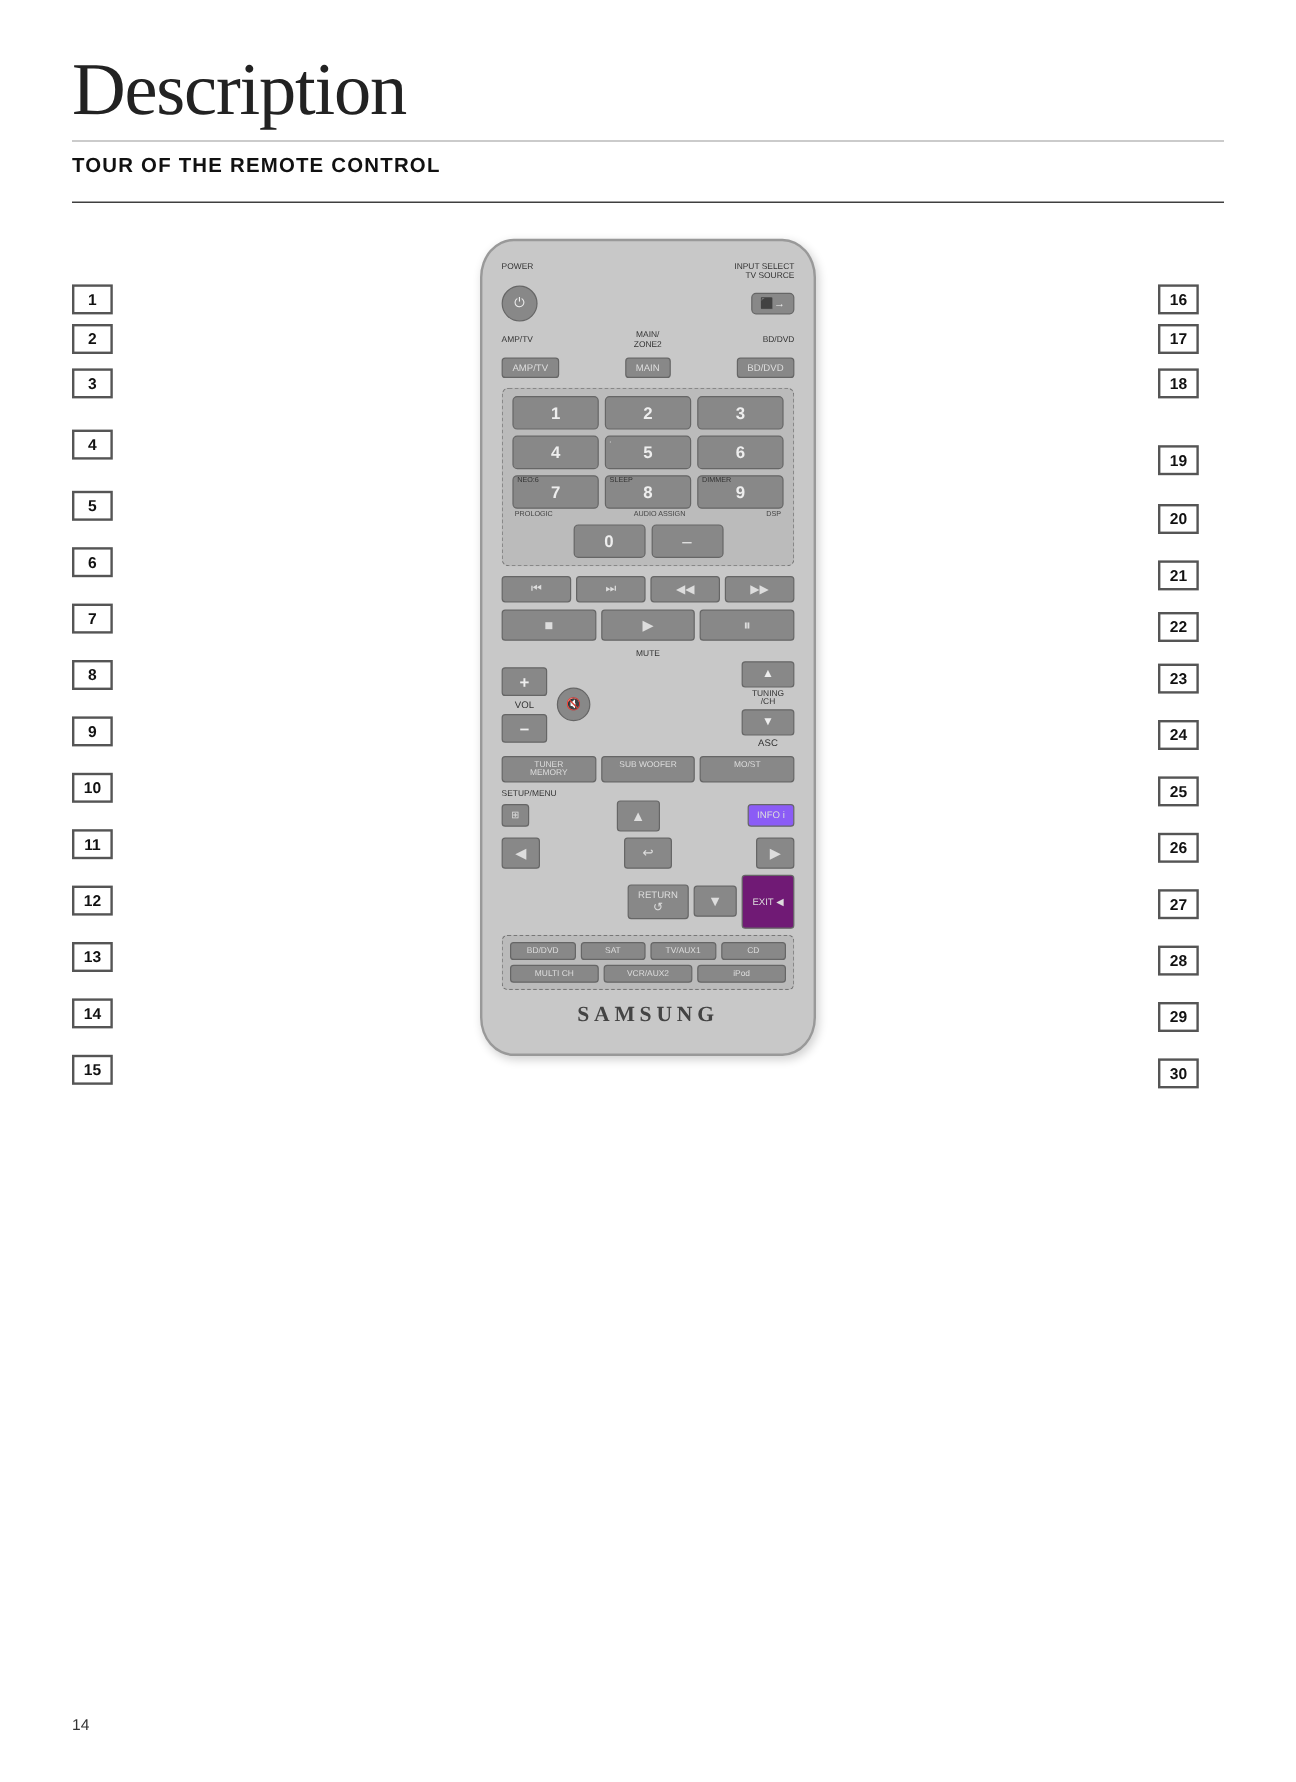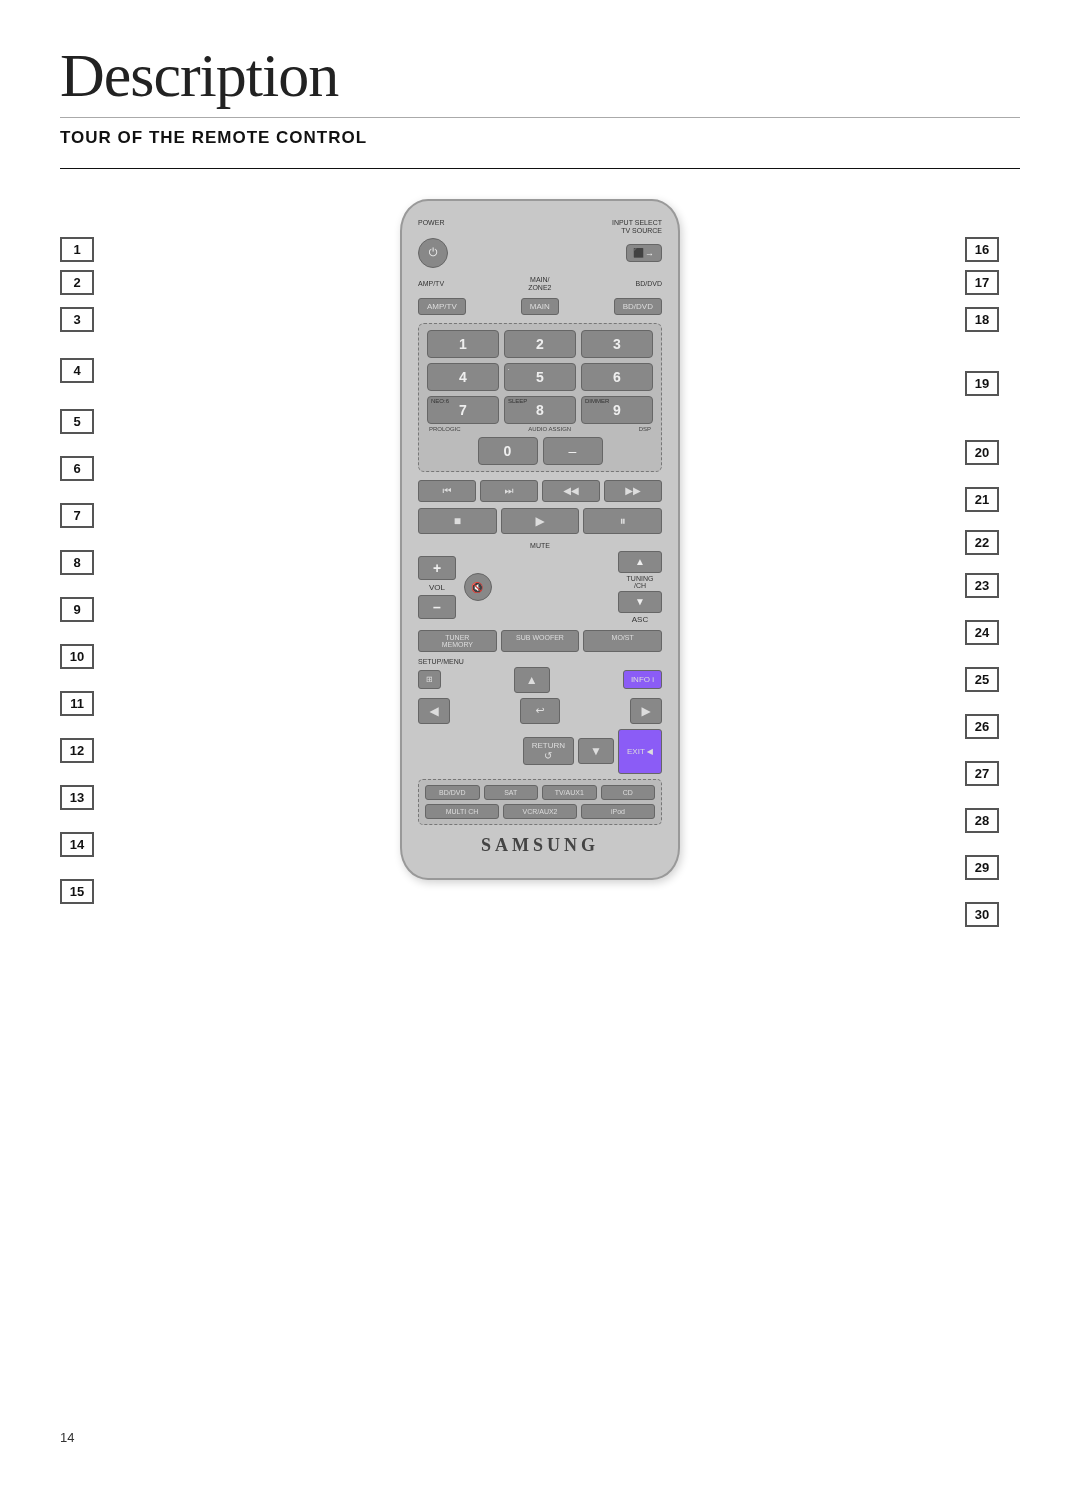--- a/index.html
+++ b/index.html
@@ -419,21 +419,21 @@
       width: 36px;
       height: 26px;
       border-radius: 3px;
       display: flex;
       align-items: center;
       justify-content: center;
       cursor: pointer;
     }
 
     .btn-exit {
-      background: #8b5cf6;
+      background: #701a75;
       border: 1.5px solid #666;
       color: #ddd;
       font-size: 8px;
       padding: 17px 8px;
       border-radius: 3px;
       cursor: pointer;
     }
 
     
     .source-area {
@@ -750,21 +750,21 @@
     <div style="height:28px"></div>
     <div class="callout-item" style="margin-bottom:8px">
         <div class="callout-num">16</div>
       </div>
     <div class="callout-item" style="margin-bottom:12px">
         <div class="callout-num">17</div>
       </div>
     <div class="callout-item" style="margin-bottom:39px">
         <div class="callout-num">18</div>
       </div>
-    <div class="callout-item" style="margin-bottom:44px">
+    <div class="callout-item" style="margin-bottom:24px">
         <div class="callout-num">19</div>
       </div>
     <div class="callout-item" style="margin-bottom:22px">
         <div class="callout-num">20</div>
       </div>
     <div class="callout-item" style="margin-bottom:18px">
         <div class="callout-num">21</div>
       </div>
     <div class="callout-item" style="margin-bottom:18px">
         <div class="callout-num">22</div>

